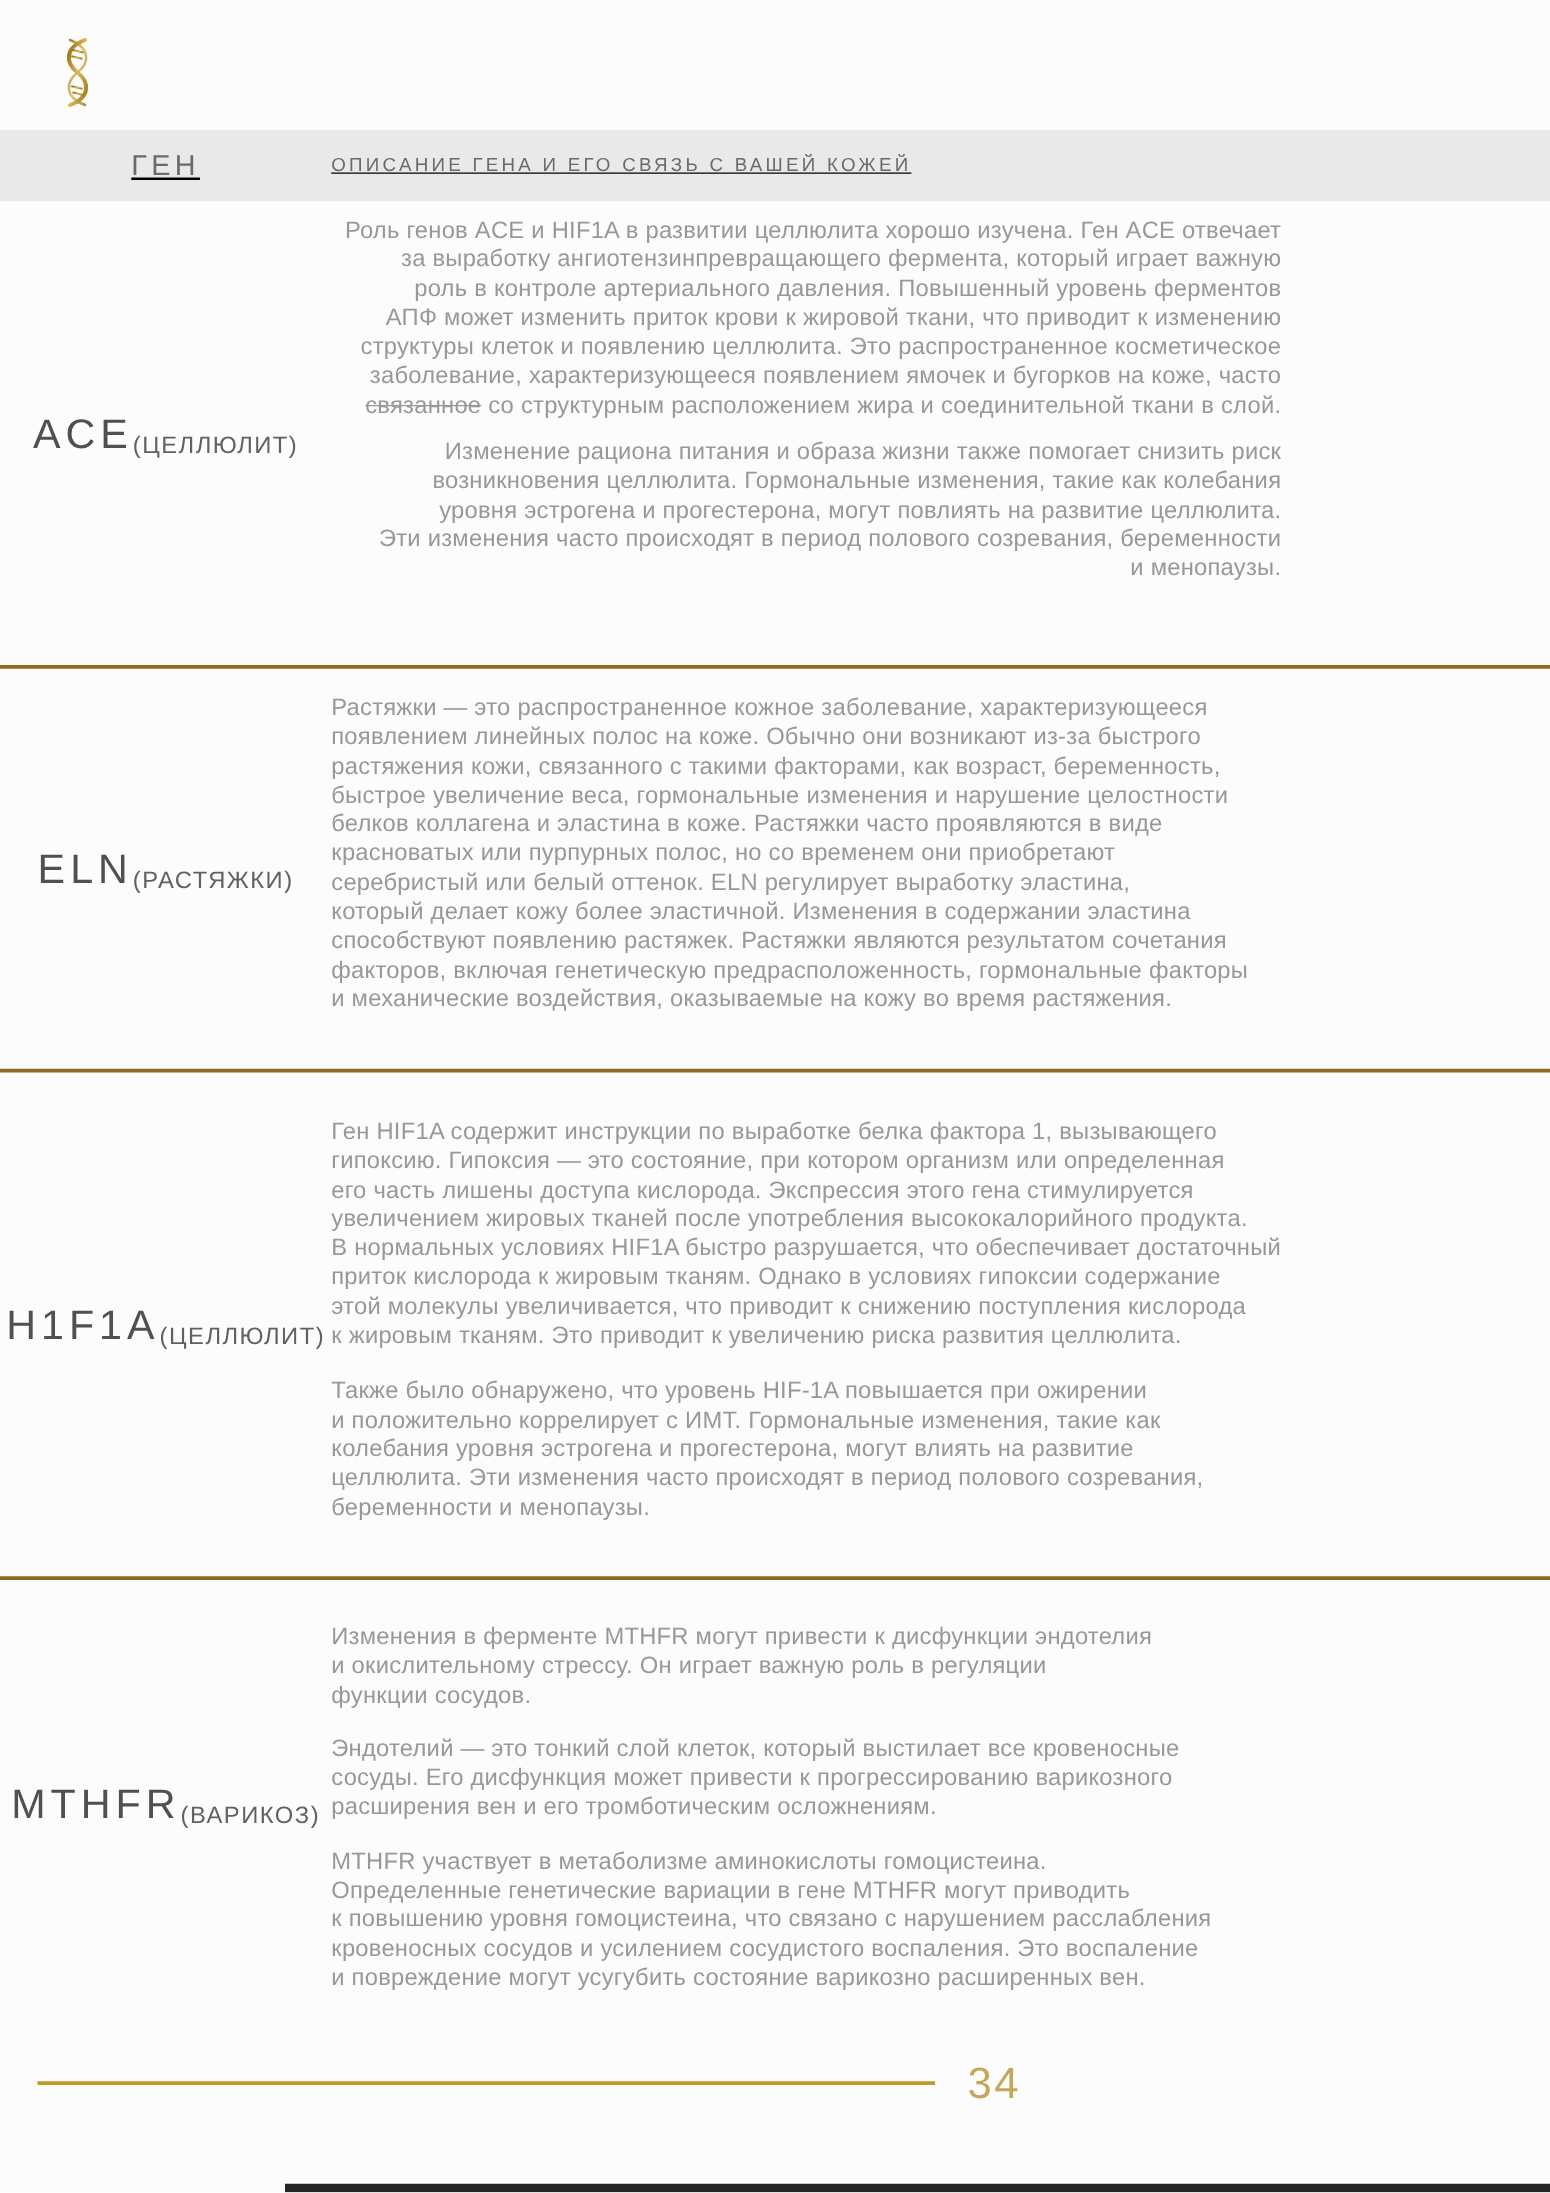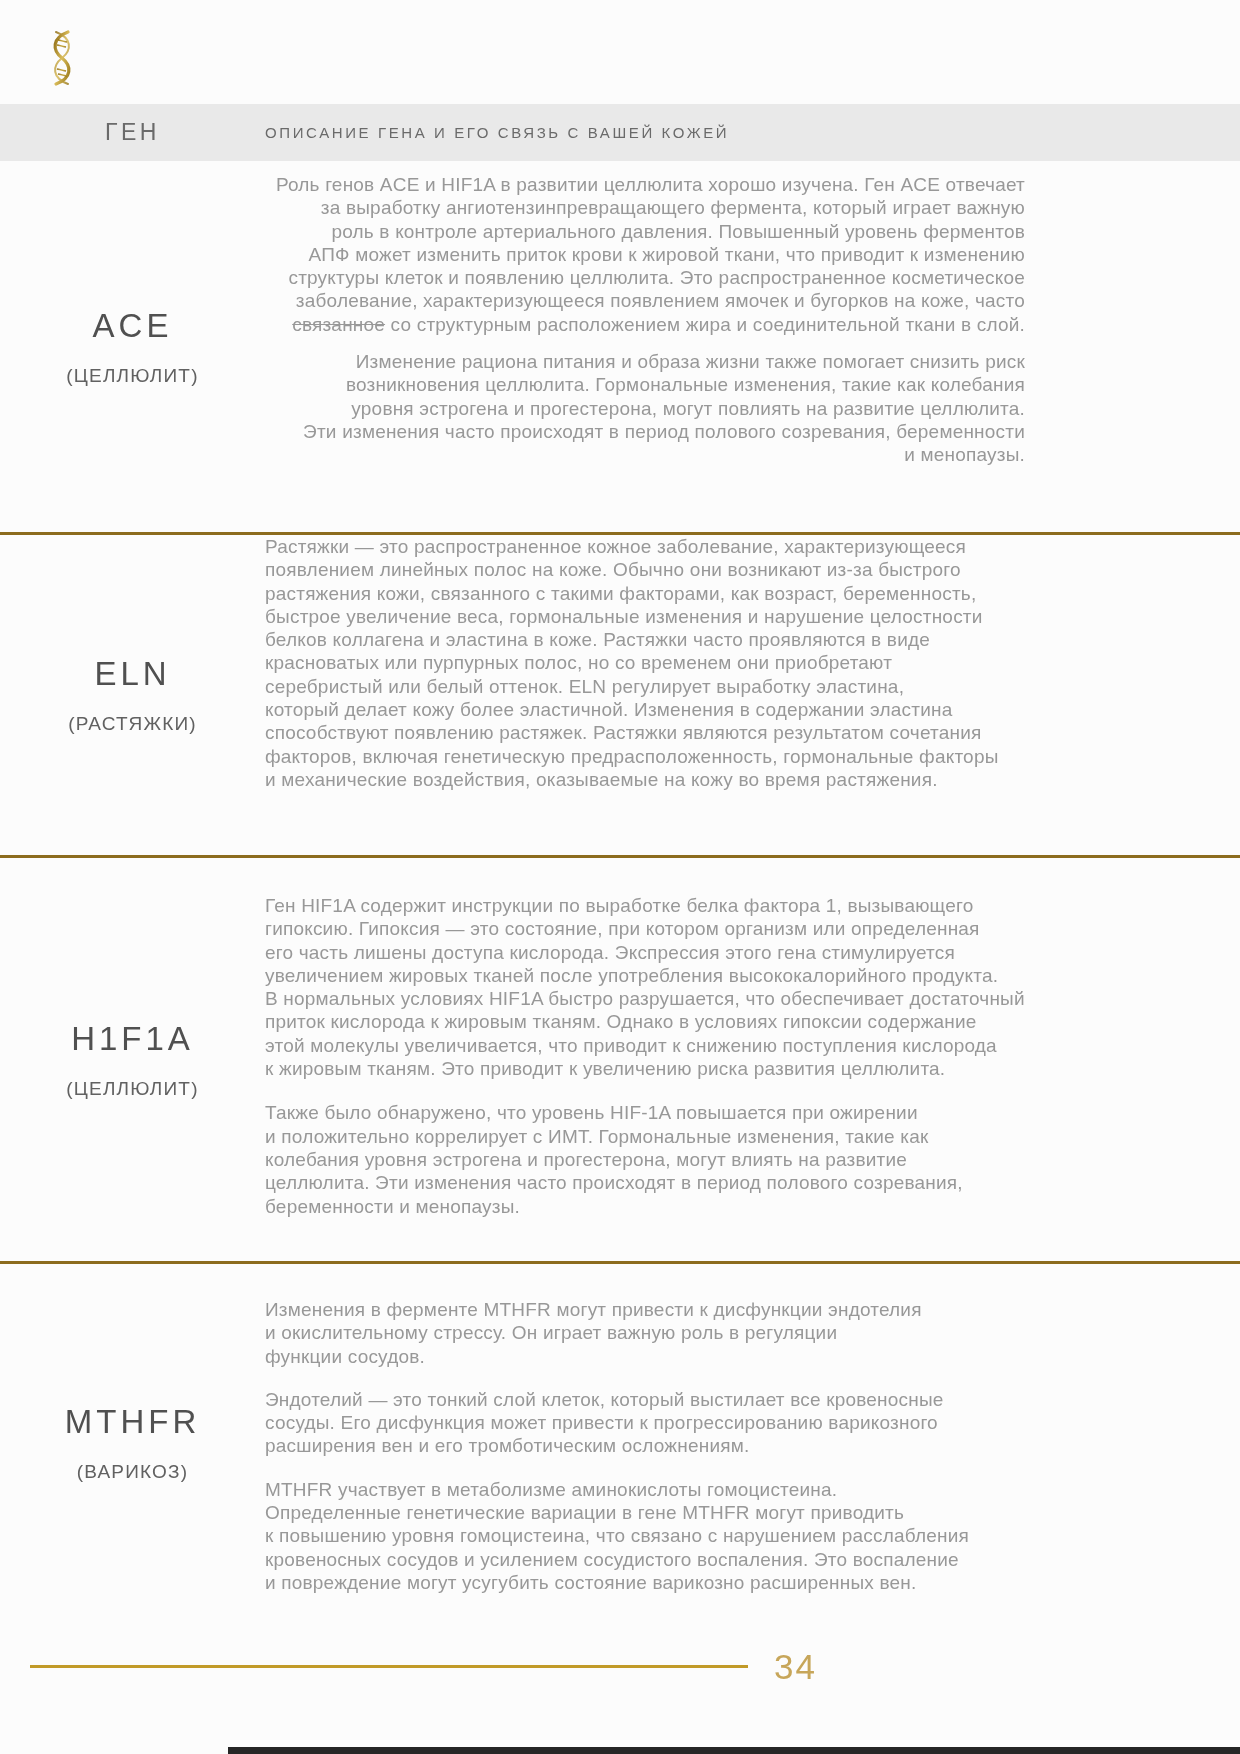--- a/index.html
+++ b/index.html
@@ -9,60 +9,60 @@
     background:#fcfcfc;
     font-family:"Liberation Sans", sans-serif;
     overflow:hidden;
   }
   
   .top-area{position:relative;height:104px;}
   .logo{position:absolute;left:44px;top:28px;width:36px;height:60px;}
   
   .thead{
     display:flex;align-items:center;
-    height:57px;background:#e9e9e9;
+    height:57px;background:#e9e9e9;text-decoration:underline;
   }
   .th-gene{
     width:265px;text-align:center;
     font-size:23px;letter-spacing:3.5px;color:#6a6a6a;font-weight:300;
   }
   .th-desc{
     flex:1;font-size:15px;letter-spacing:2.6px;color:#6a6a6a;font-weight:300;
   }
   
   .grow{
     display:flex;box-sizing:border-box;
     border-bottom:3px solid #8c6c1e;
   }
   .grow.last{border-bottom:none;}
   .r1{height:374px;}
   .r2{height:323px;}
   .r3{height:406px;}
   .r4{height:357px;}
   .gene-cell{
-    width:265px;display:flex;flex-direction:column;
+    width:265px;display:flex;flex-direction:row;
     align-items:center;justify-content:center;text-align:center;
   }
   .gene-name{
     font-size:33px;letter-spacing:4px;color:#505050;font-weight:300;
   }
   .gene-trait{
     margin-top:20px;font-size:19px;letter-spacing:1.2px;color:#616161;font-weight:300;
   }
   .desc{
     flex:1;padding-right:215px;box-sizing:border-box;
   }
   .desc p{
     margin:0;white-space:pre-line;
     font-size:19px;line-height:23.3px;color:#989898;
     font-weight:300;letter-spacing:0.2px;
   }
   .desc p + p{margin-top:14px;}
   .desc.pad-a{padding-top:12px;text-align:right;}
-  .desc.pad-b{}
+  .desc.pad-b{padding-top:20px;}
   .desc.pad-c{padding-top:36px;}
   .desc.pad-d{padding-top:34px;}
   .desc p.gap-lg{margin-top:21px;}
   .desc p.gap-md{margin-top:20px;}
   s{text-decoration:line-through;}
   
   .footer{
     position:absolute;left:0;top:1649px;width:100%;
     display:flex;align-items:center;
   }

